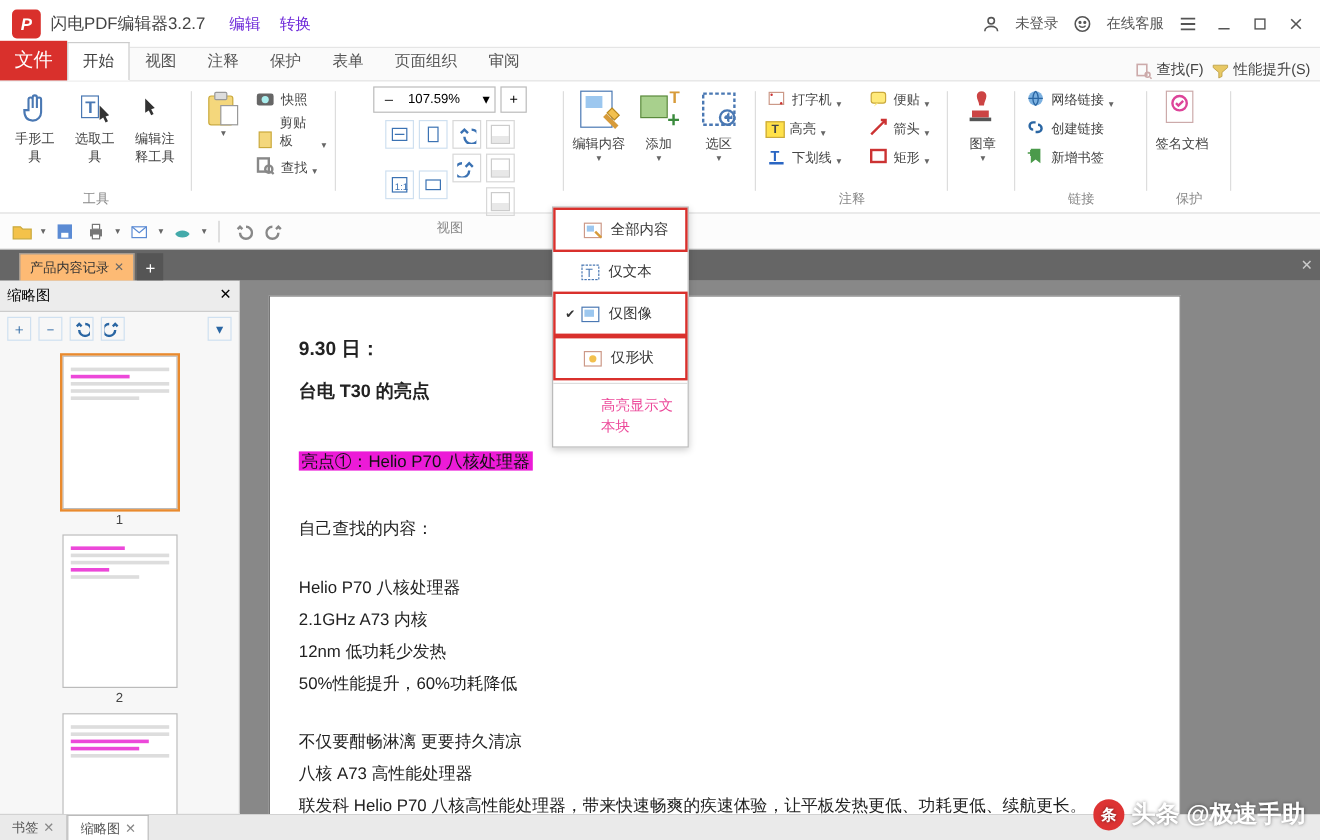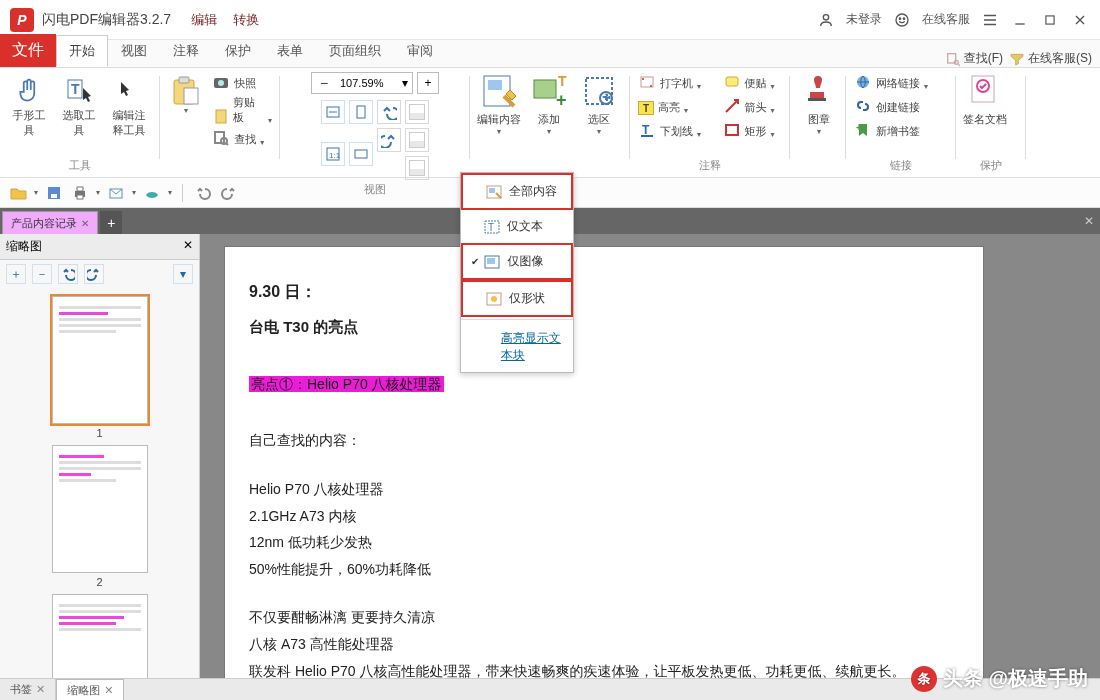--- a/index.html
+++ b/index.html
@@ -6,21 +6,21 @@
 body { width: 1100px; height: 700px; overflow: hidden; background: #fff; font-size: 12px; }
 
 
 .titlebar { height: 40px; display: flex; align-items: center; padding: 0 10px; border-bottom: 1px solid #e5e5e5; }
 .logo { width: 24px; height: 24px; background: #d9302c; border-radius: 4px; color:#fff; display:flex; align-items:center; justify-content:center; font-style: italic; font-weight: bold; font-size: 14px; margin-right: 8px; }
 .titlebar .title { font-size: 14px; color:#444; }
 .titlebar .menus { margin-left: 16px; display:flex; gap:8px; color:#555; }
 .titlebar .spacer { flex:1; }
 .titlebar .right { display:flex; align-items:center; gap:10px; color:#555; }
 .titlebar .iconbtn { width:20px; height:20px; display:flex; align-items:center; justify-content:center; color:#555; }
-.menu-item { font-size:13px; color:#7f1d1d; padding:2px 4px;font-family:Liberation Serif, serif; }
+.menu-item { font-size:13px; color:#6d28d9; padding:2px 4px;font-family:Liberation Serif, serif; }
 
 
 .tabbar { height: 28px; display:flex; align-items:flex-end; border-bottom:1px solid #ddd; background:#fafafa; }
 .tabbar .file { background:#d9302c; color:#fff; padding:6px 12px; font-size:16px; }
 .tabbar .tab { padding:6px 12px; font-size:13px; color:#555; border:1px solid transparent; }
 .tabbar .tab.active { border:1px solid #ccc; border-bottom-color:#fff; background:#fff; color:#222; }
 .tabbar .tab.red { color:#404040; }
 .tabbar .sp { flex:1; }
 .tabbar .find { display:flex; align-items:center; gap:6px; padding:0 8px; font-size:12px; color:#444; }
 .find .fi { display:flex; align-items:center; gap:3px; }
@@ -52,31 +52,31 @@
 .ribbtn .lbl { font-size:11px; color:#444; margin-top:2px;}
 .caret{ font-size:8px; color:#666; }
 .link-col { display:flex; flex-direction:column; gap:4px; }
 
 
 .dropdown { position:absolute; top:104px; left:460px; width:114px; background:#fff; border:1px solid #bbb; box-shadow:0 2px 6px rgba(0,0,0,.2); z-index:50; }
 .dropdown .ditem { display:flex; align-items:center; gap:6px; padding:8px 8px; font-size:12px; color:#333; }
 .dropdown .ditem.checked::before { content:"✔"; font-size:10px; margin-right:-2px; color:#333;}
 .dropdown .ditem:not(.checked)::before{ content:""; width:8px; display:inline-block;}
 .dropdown .sep { height:1px; background:#ddd; margin:2px 0; }
-.dropdown .ditem.dis { color:#0369a1;text-decoration:underline; }
+.dropdown .ditem.dis { color:#ec4899; }
 .dropdown .dic { width:18px; height:16px; display:flex; align-items:center; justify-content:center; }
 .redbox { border:2px solid #d9302c; }
 
 
 .quick { height:30px; display:flex; align-items:center; gap:6px; padding:0 8px; background:#fcfcfc; border-bottom:1px solid #ddd; }
 .qbtn { width:20px; height:20px; display:flex; align-items:center; justify-content:center; }
 
 
 .doctabs { height:26px; background:#666; display:flex; align-items:stretch; }
-.doctabs .dtab { background:#f0abfc; border:1px solid #999; border-bottom:none; padding:4px 8px; font-size:11px; color:#333; display:flex; align-items:center; gap:4px; margin-top:3px; margin-left:2px;justify-content:center;}
+.doctabs .dtab { background:#fdba74; border:1px solid #999; border-bottom:none; padding:4px 8px; font-size:11px; color:#333; display:flex; align-items:center; gap:4px; margin-top:3px; margin-left:16px;justify-content:center;}
 .doctabs .dtab .x { font-size:10px; color:#666; }
 .doctabs .plus { width:22px; background:#555; color:#fff; display:flex; align-items:center; justify-content:center; font-size:14px; margin-top:3px; margin-left:2px;}
 .doctabs .sp { flex:1; }
 .doctabs .close { width:22px; color:#ccc; display:flex; align-items:center; justify-content:center; }
 
 
 .main { display:flex; height: calc(700px - 40px - 28px - 110px - 30px - 26px - 22px); }
 .sidebar { width:200px; border-right:1px solid #ccc; background:#f7f7f7; display:flex; flex-direction:column; }
 .side-title { padding:4px 6px; font-size:12px; background:#ececec; border-bottom:1px solid #ccc; display:flex; justify-content:space-between; }
 .side-tools { display:flex; align-items:center; gap:6px; padding:4px 6px; }
@@ -171,21 +171,21 @@
           <rect x="4" y="4" width="12" height="14"></rect>
           <circle cx="17" cy="17" r="3"></circle>
           <path d="M20 20l2 2"></path>
         </svg>
         <span>查找(F)</span>
       </div>
     <div class="fi">
         <svg viewBox="0 0 24 24" fill="#e8c864" stroke="#b89a40">
           <path d="M3 8V5h18v3l-7 6v5l-4 2v-7z"></path>
         </svg>
-        <span>在线客服(S)</span>
+        <span>性能提升(S)</span>
       </div>
   </div>
 </div>
 
 <div class="ribbon">
 
   <div class="group" style="width:160px">
     <div class="tools-row">
       <div class="bigbtn">
           <div class="ic">

